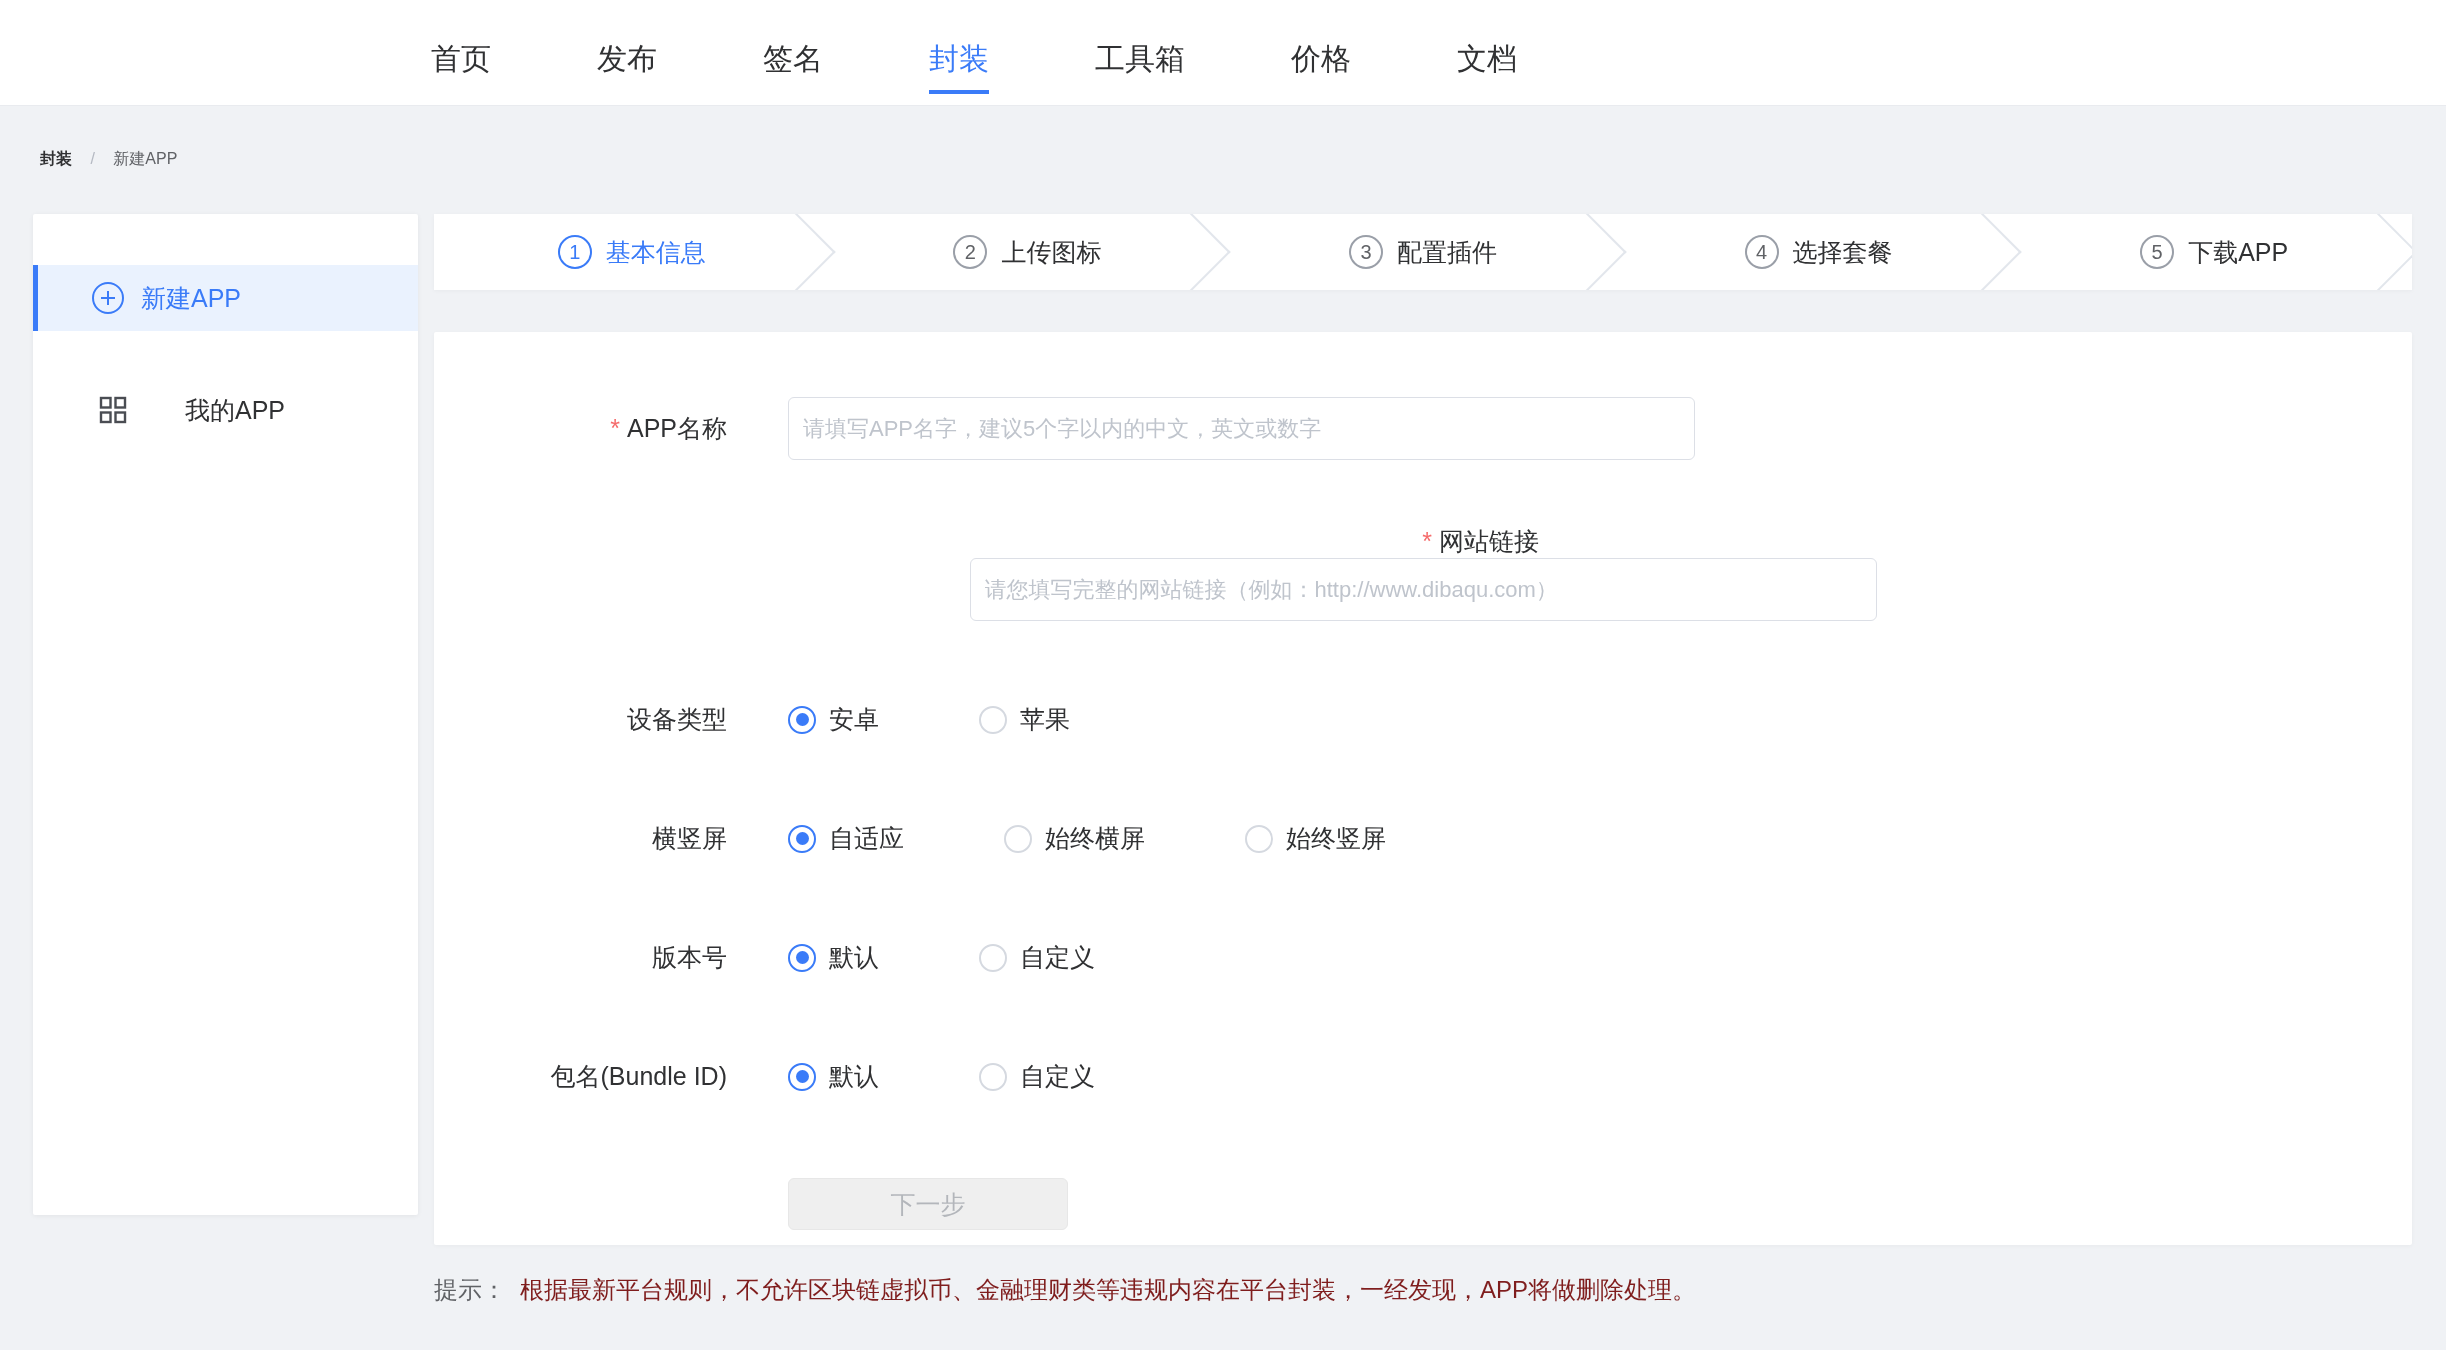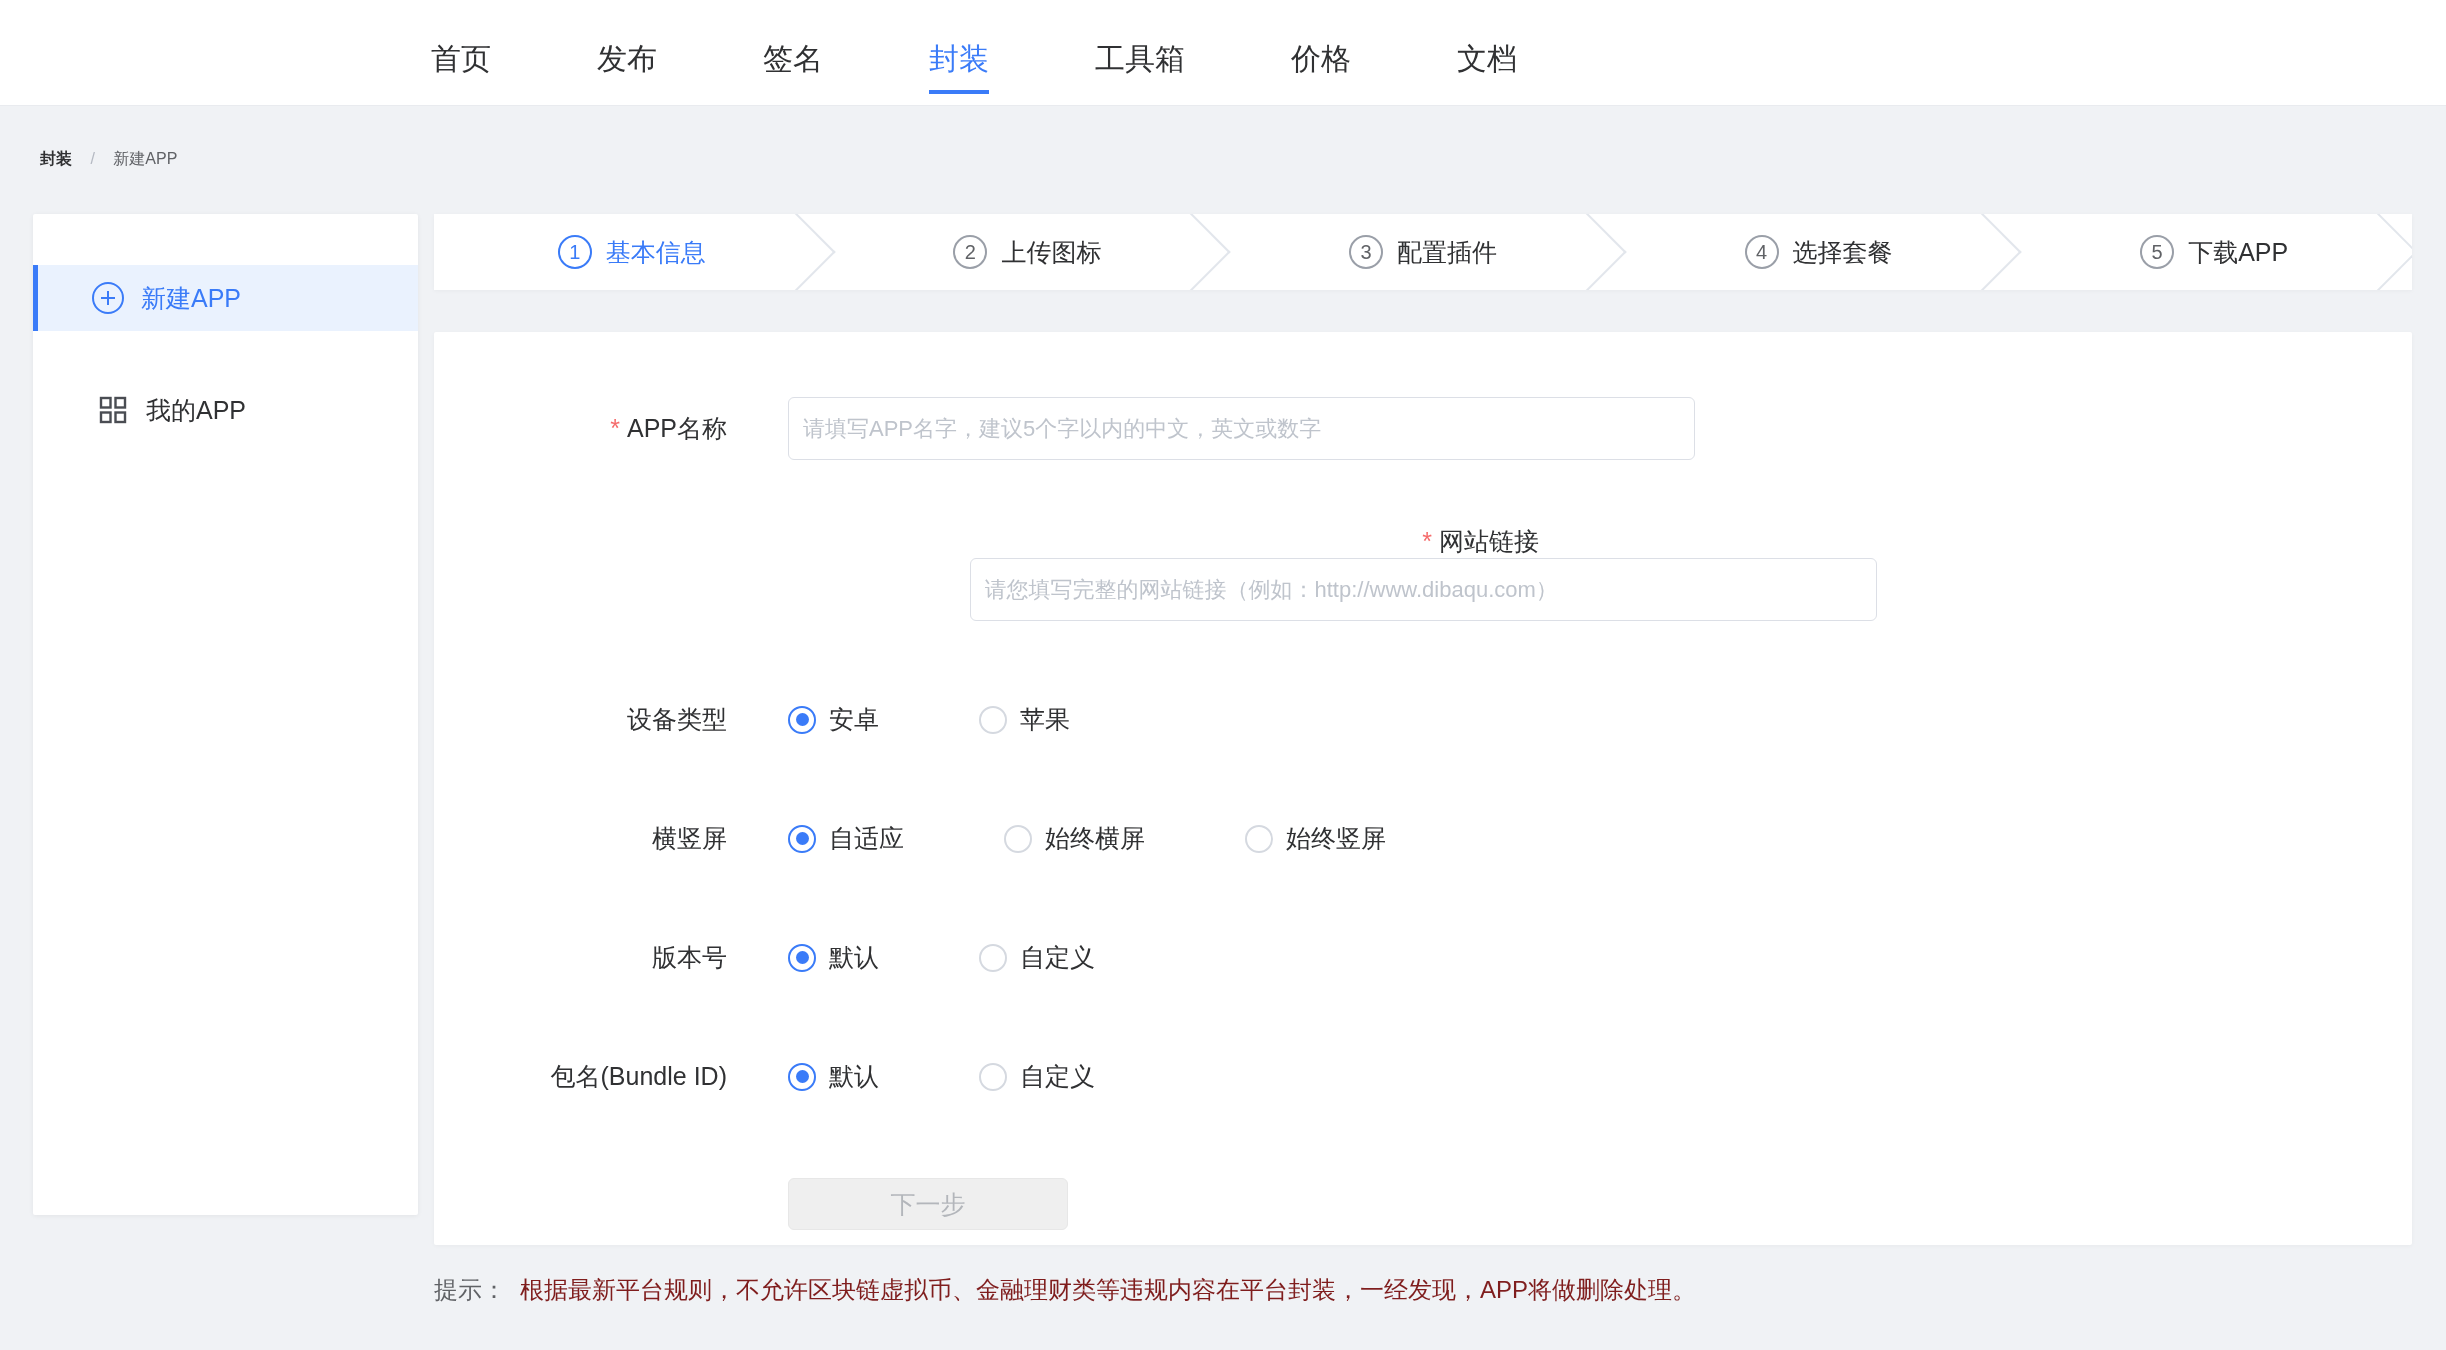--- a/index.html
+++ b/index.html
@@ -37,21 +37,21 @@
   .sidebar {
     width:385px; height:1001px; background:#fff; border-radius:2px;
     box-shadow:0 1px 5px rgba(0,0,0,0.06);
     padding-top:51px; flex:none; margin-right:16px;
   }
   .side-item {
     height:66px; display:flex; align-items:center;
     padding-left:58px; font-size:25px; color:#303133; cursor:pointer;
     border-left:5px solid transparent;
   }
-  .side-item + .side-item { margin-top:46px; }
+  .side-item + .side-item { margin-top:46px;gap:39px; }
   .side-item.active {
     background:#eaf2fe; border-left-color:#3a7bf8; color:#3a7bf8; padding-left:53px;
   }
   .side-icon { width:34px; height:34px; margin-right:16px; display:inline-flex; align-items:center; justify-content:center; }
 
   
   .main { flex:1; min-width:0; }
 
   
   .steps {

